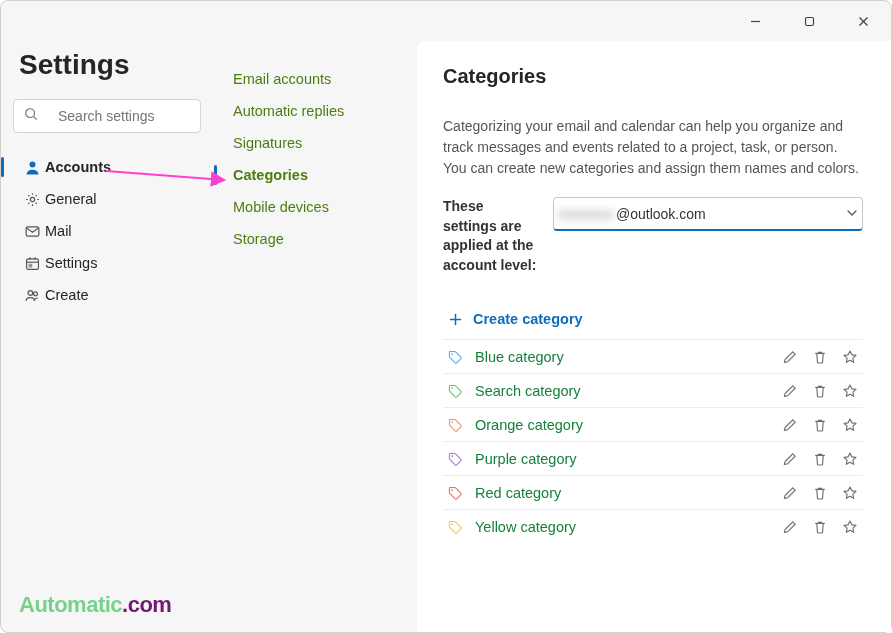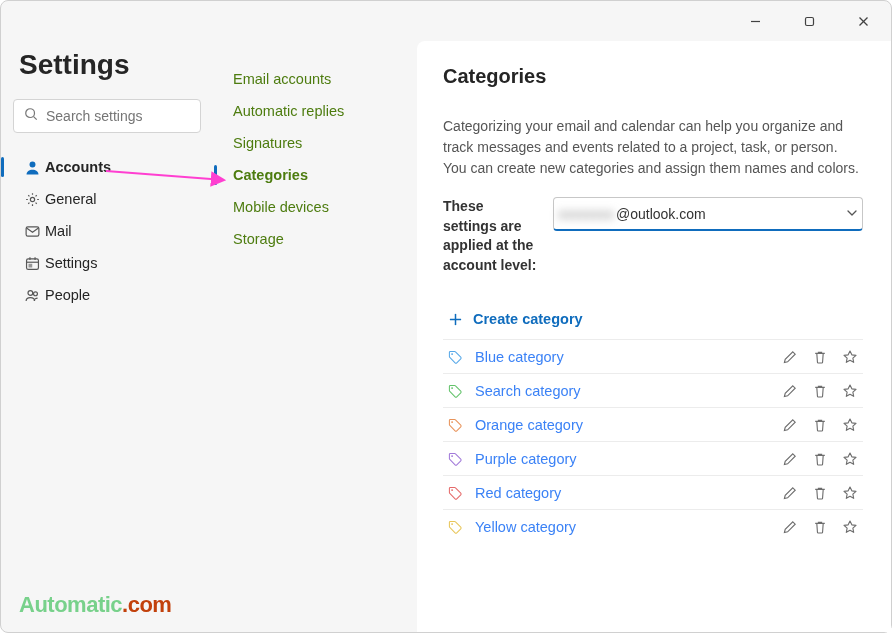--- a/index.html
+++ b/index.html
@@ -3,48 +3,48 @@
 <meta charset="utf-8">
 <style>
 * { margin: 0; padding: 0; box-sizing: border-box; font-family: "Segoe UI", -apple-system, sans-serif; }
 body { background: #fff; width: 892px; height: 633px; overflow: hidden; }
 .window { width: 892px; height: 633px; border: 1px solid #d0d0d0; border-radius: 8px; background: #f6f6f6; position: relative; display: flex; flex-direction: column; }
 .titlebar { height: 40px; display: flex; justify-content: flex-end; align-items: center; padding-right: 6px; gap: 10px; }
 .win-btn { width: 44px; height: 28px; display: flex; align-items: center; justify-content: center; color: #424242; border-radius: 4px; }
 .body { flex: 1; display: flex; min-height: 0; }
 .sidebar-left { width: 212px; padding: 0 12px 12px 12px; display: flex; flex-direction: column; position: relative; }
 .settings-title { font-size: 28px; font-weight: 700; color: #252525; padding: 8px 6px 18px 6px; }
-.search { display: flex; align-items: center; height: 34px; background: #fff; border: 1px solid #d4d4d4; border-radius: 4px; padding: 6px 10px; color: #666; gap: 8px; margin-bottom: 18px; }
+.search { display: flex; align-items: center; height: 34px; background: #fff; border: 1px solid #d4d4d4; border-radius: 4px; padding: 6px 10px; color: #666; gap: 20px; margin-bottom: 18px; }
 .search input { border: none; outline: none; font-size: 14px; color: #555; width: 100%; background: transparent; }
 .nav-item { display: flex; align-items: center; gap: 4px; height: 32px; padding: 0 8px 0 10px; font-size: 14.5px; color: #252525; border-radius: 4px; cursor: pointer; position: relative; }
 .nav-item.selected { font-weight: 600; }
 .nav-item.selected::before { content: ""; position: absolute; left: -12px; top: 6px; bottom: 6px; width: 3px; background: #0f6cbd; border-radius: 2px; }
 .nav-item .icon { width: 18px; height: 18px; display: flex; align-items: center; justify-content: center; color: #575757; }
 .nav-item.selected .icon { color: #0f6cbd; }
 .watermark { position: absolute; bottom: 14px; left: 18px; font-size: 22px; font-weight: 700; letter-spacing: -0.5px; }
 .watermark .a { color: #78d18b; }
-.watermark .b { color: #c2410c; }
+.watermark .b { color: #701a75; }
 
 .sidebar-mid { width: 204px; padding: 22px 0 0 0; }
 .mid-item { height: 32px; display: flex; align-items: center; padding: 0 20px; font-size: 14.5px; color: #4d7c0f; cursor: pointer; position: relative; }
 .mid-item.selected { font-weight: 700; }
 .mid-item.selected::before { content: ""; position: absolute; left: 1px; top: 6px; bottom: 6px; width: 3px; background: #0f6cbd; border-radius: 2px; }
 
 .main { flex: 1; background: #fff; border-top-left-radius: 8px; padding: 24px 28px 20px 26px; overflow: auto; position: relative; }
 .main-title { font-size: 20px; font-weight: 700; color: #252525; margin-bottom: 28px; }
 .desc { font-size: 14px; color: #555; line-height: 1.5; margin-bottom: 18px; }
 .account-row { display: flex; gap: 14px; align-items: flex-start; margin-bottom: 24px; }
 .account-label { font-size: 14px; color: #333; max-width: 96px; line-height: 1.4; font-weight: bold; }
 .account-select { flex: 1; height: 34px; border: 1px solid #c7c7c7; border-bottom: 2px solid #0f6cbd; border-radius: 4px; display: flex; align-items: center; justify-content: space-between; padding: 0 4px; font-size: 14px; color: #333; background: #fff; cursor: pointer; }
 .account-select .blur { filter: blur(4px); color: #888; margin-right: 2px; }
 .create-row { display: flex; align-items: center; gap: 10px; height: 40px; padding: 0 4px; color: #0f6cbd; font-weight: 600; font-size: 14.5px; cursor: pointer; }
 .create-row .plus { width: 16px; height: 16px; display:flex; align-items:center; justify-content:center; }
 .cat-row { display: flex; align-items: center; height: 34px; border-top: 1px solid #ececec; padding: 0 4px; gap: 12px; }
 .tag-icon { width: 16px; height: 16px; }
-.cat-name { flex: 1; font-size: 14.5px; color: #3b82f6; }
+.cat-name { flex: 1; font-size: 14.5px; color: #15803d; }
 .row-actions { display: flex; gap: 12px; }
 .action-btn { width: 18px; height: 18px; color: #6d6d6d; cursor: pointer; display:flex; align-items:center; justify-content:center; }
 
 .arrow-annotation { position: absolute; top: 167px; left: 105px; width: 130px; height: 20px; pointer-events: none; z-index: 50; }
 </style>
 </head>
 <body>
 
 <div class="window">
   <div class="titlebar">
@@ -120,21 +120,21 @@
       </div>
       <div class="nav-item">
         <span class="icon">
           <svg width="17" height="17" viewBox="0 0 20 20" fill="none" stroke="currentColor" stroke-width="1.4">
               <circle cx="7.5" cy="7" r="2.8"></circle>
               <circle cx="13.5" cy="8" r="2.3"></circle>
               <path d="M2.5 16.5c0-2.5 2.2-4 5-4s5 1.5 5 4"></path>
               <path d="M12 16.5c0-2.2 1.7-3.5 4-3.5"></path>
             </svg>
         </span>
-        <span>People</span>
+        <span>Create</span>
       </div>
 
       <div class="watermark">
         <span class="a">Automatic</span><span class="b">.com</span>
       </div>
     </div>
 
     <div class="sidebar-mid">
       <div class="mid-item">
           <span>Email accounts</span>

